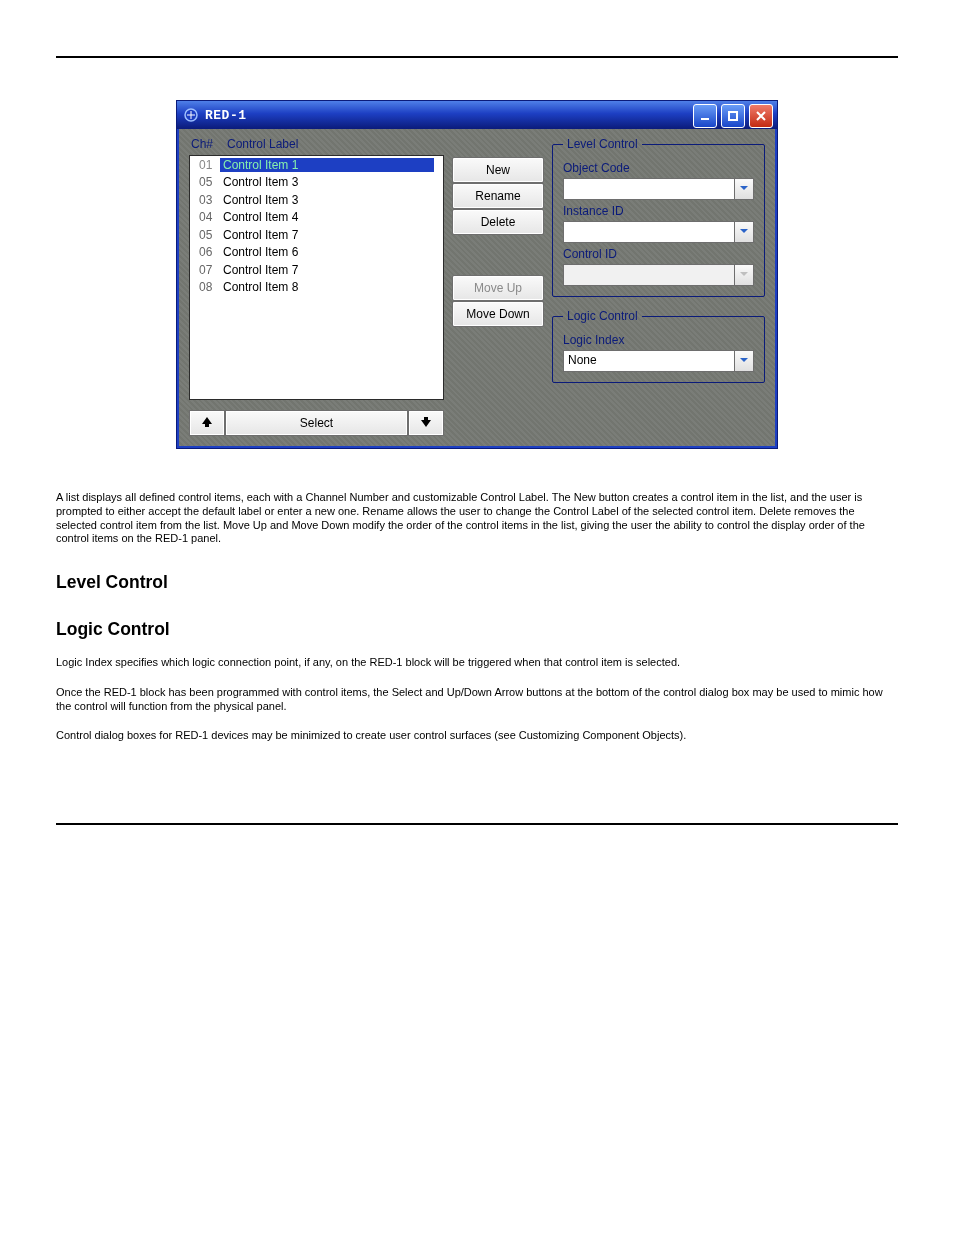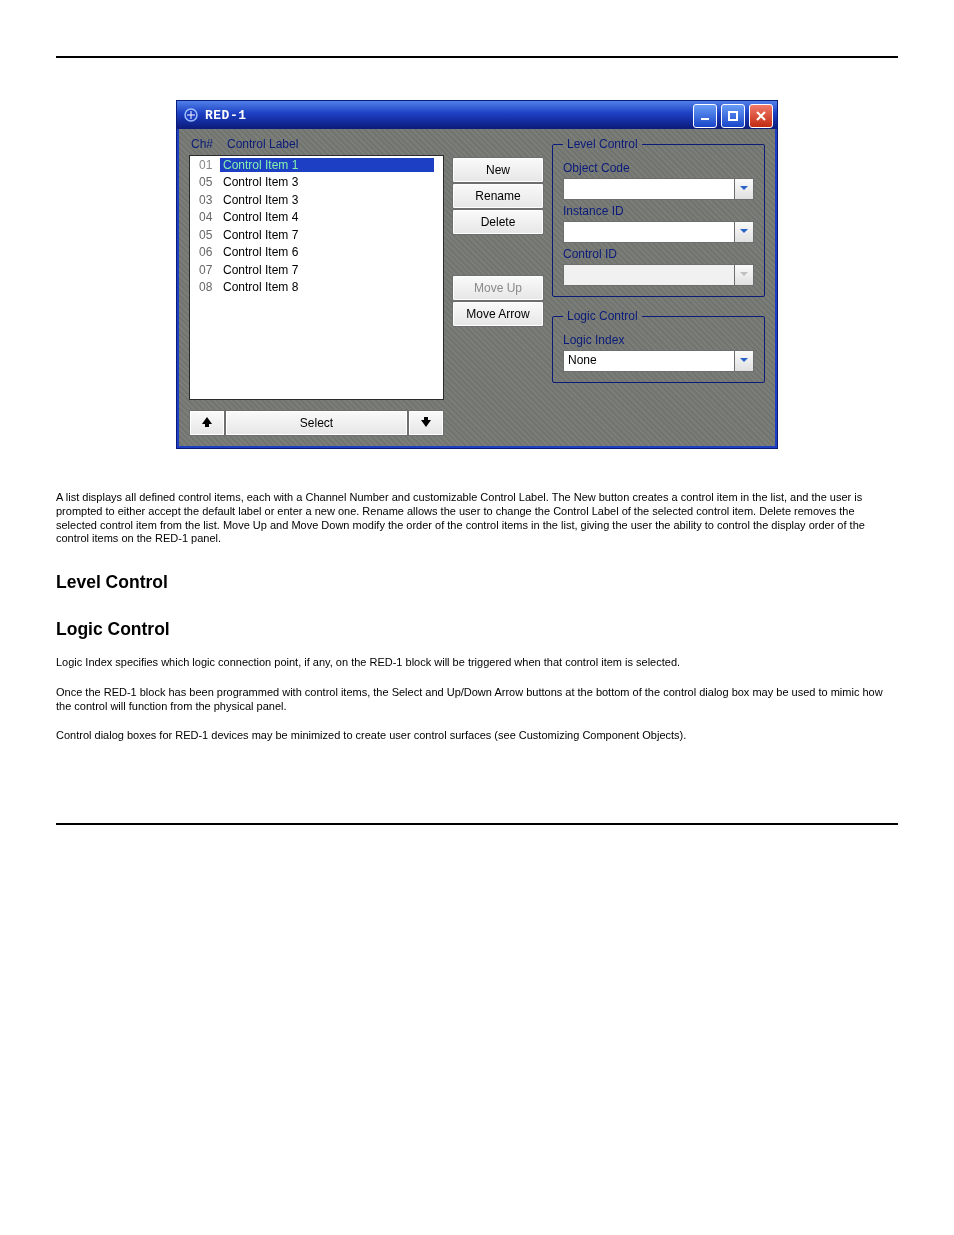--- a/index.html
+++ b/index.html
@@ -173,21 +173,21 @@
                   <span>Rename</span>
                 </div>
               <div class="btn">
                   <span>Delete</span>
                 </div>
               <div style="height:40px"></div>
               <div class="btn disabled">
                   <span>Move Up</span>
                 </div>
               <div class="btn">
-                  <span>Move Arrow</span>
+                  <span>Move Down</span>
                 </div>
             </div>
 
             <div class="right">
               <fieldset class="grp">
                 <legend>Level Control</legend>
                 <div class="fld-label">Object Code</div>
                 <div class="combo">
                   <div class="combo-input"></div>
                   <div class="combo-btn">

